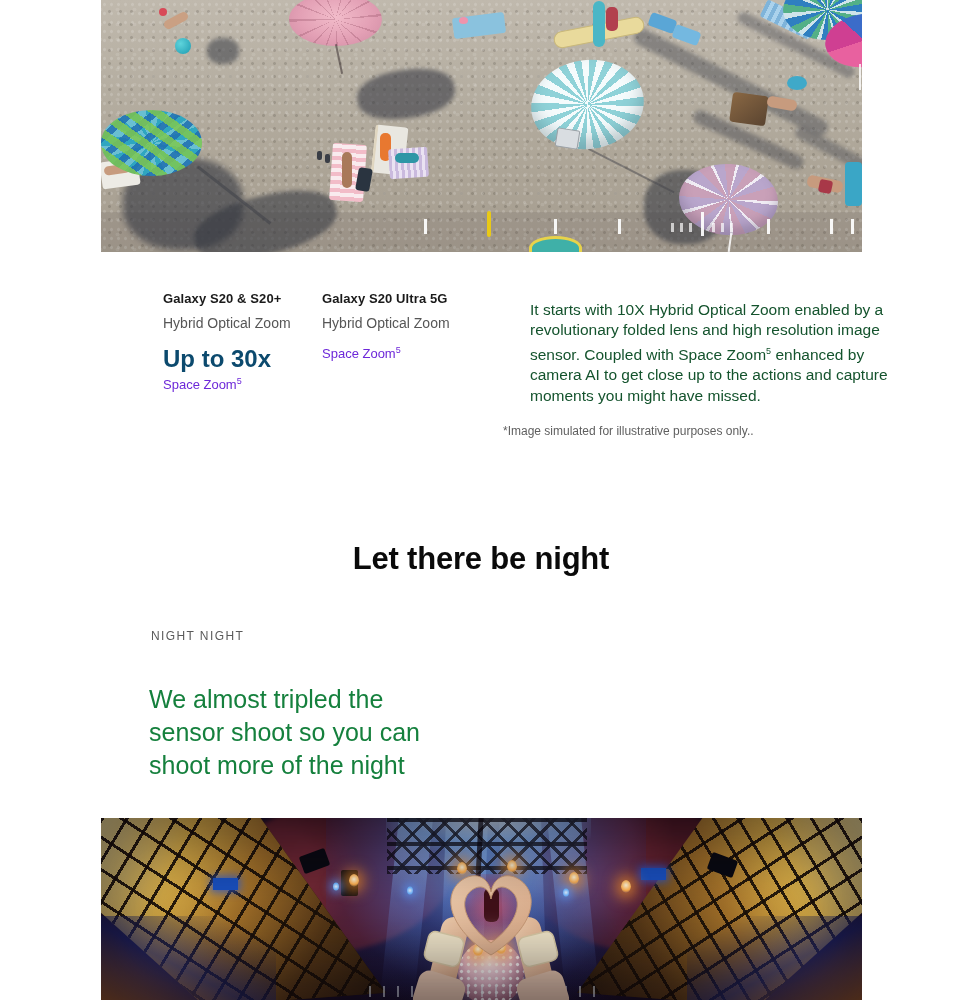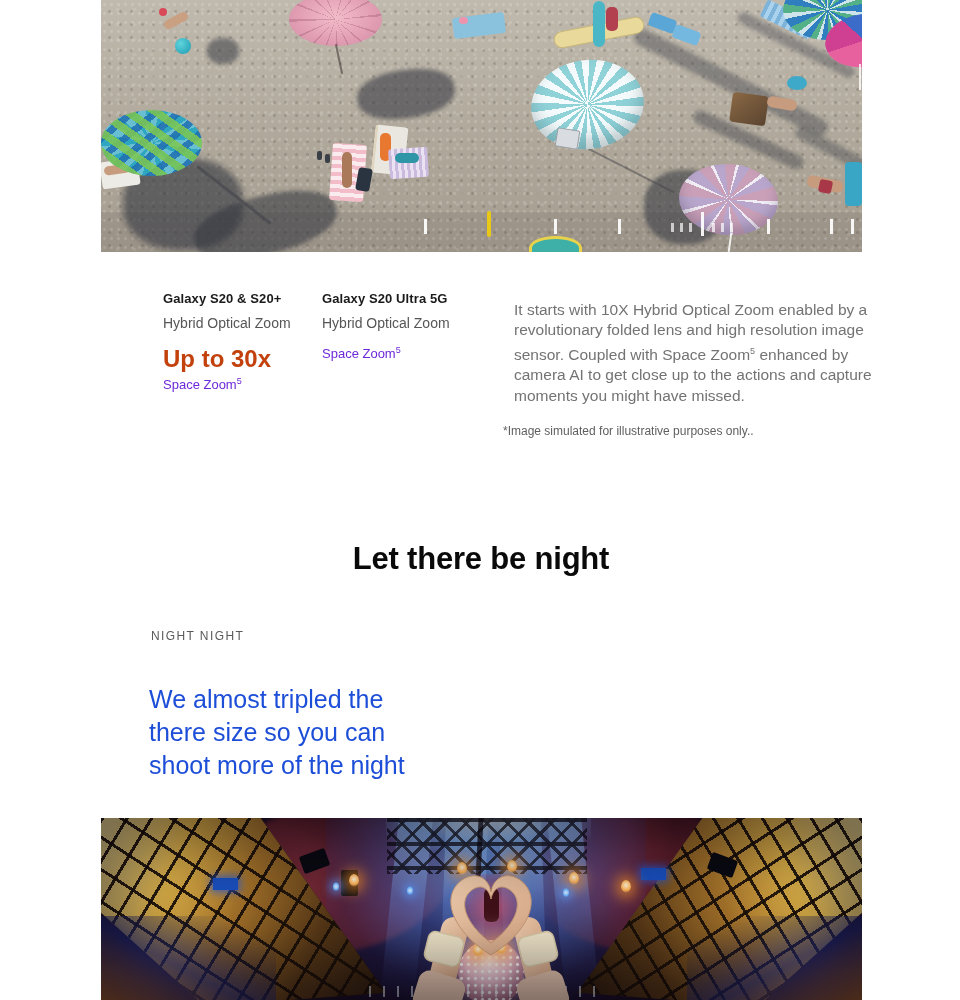--- a/index.html
+++ b/index.html
@@ -51,29 +51,29 @@
       radial-gradient(circle at 30% 35%, rgba(122,44,58,.75) 0 18%, transparent 40%),
       radial-gradient(circle at 65% 60%, rgba(96,32,44,.8) 0 30%, transparent 55%),
       radial-gradient(circle at 50% 45%, rgba(70,22,32,.9) 0 60%, transparent 80%);}
   .spk{position:absolute;background:#0a0a12;border-radius:2px;}
 
   
   .spec-col{position:absolute;top:291px;width:160px;}
   .spec-model{font-size:13px;font-weight:700;color:#1a1a1a;margin-bottom:9px;letter-spacing:.1px;}
   .spec-value{font-size:27px;line-height:30px;font-weight:700;color:#0d0d0d;margin-bottom:3px;}
   .spec-sub{font-size:14px;color:#565656;margin-bottom:14px;}
-  .spec-value2{font-size:24px;line-height:27px;font-weight:700;color:#c2410c;margin-bottom:4px;}
+  .spec-value2{font-size:24px;line-height:27px;font-weight:700;color:#0c4a6e;margin-bottom:4px;}
   .spec-sub2{font-size:13px;color:#6d28d9;}
   sup{font-size:9px;}
-  .zoom-desc{position:absolute;left:514px;top:284px;width:362px;font-size:15.5px;line-height:20.6px;color:#737373;}
+  .zoom-desc{position:absolute;left:530px;top:284px;width:362px;font-size:15.5px;line-height:20.6px;color:#14532d;}
   .disclaimer{position:absolute;left:503px;top:412px;width:362px;font-size:12px;color:#5f5f5f;}
   .night-title{position:absolute;left:100px;top:515px;width:762px;text-align:center;
                font-size:31px;font-weight:700;color:#0a0a0a;letter-spacing:-.2px;}
   .eyebrow{position:absolute;left:151px;top:629px;font-size:12px;color:#5a5a5a;letter-spacing:1.4px;}
-  .statement{position:absolute;left:149px;top:658px;font-size:25px;line-height:33px;font-weight:400;color:#1d4ed8;}
+  .statement{position:absolute;left:149px;top:658px;font-size:25px;line-height:33px;font-weight:400;color:#15803d;}
   .statement span{display:block;}
   .night-desc{position:absolute;left:503px;top:662px;width:358px;font-size:15.5px;line-height:21.2px;color:#3d3d3d;}
 </style>
 </head>
 <body>
 
 <div class="page">
 
   <figure class="hero hero-beach">
 
@@ -175,21 +175,21 @@
       <div class="spec-sub2"><span>Space Zoom</span><sup>5</sup></div>
     </div>
     <p class="zoom-desc"><span>It starts with 10X Hybrid Optical Zoom enabled by a revolutionary folded lens and high resolution image sensor. Coupled with Space Zoom</span><sup>5</sup><span> enhanced by camera AI to get close up to the actions and capture moments you might have missed.</span></p>
     <p class="disclaimer">*Image simulated for illustrative purposes only..</p>
   </section>
 
   <h2 class="night-title">Let there be night</h2>
   <div class="eyebrow">NIGHT NIGHT</div>
   <h3 class="statement">
     <span>We almost tripled the</span>
-    <span>there size so you can</span>
+    <span>sensor shoot so you can</span>
     <span>shoot more of the night</span>
   </h3>
 
   <figure class="hero hero-concert">
     <div class="maroon" style="left:110px;top:-15px;transform:rotate(-14deg);"></div>
     <div class="maroon" style="left:415px;top:-15px;transform:rotate(14deg);"></div>
 
     <div class="a" style="left:225px;top:0;width:320px;height:182px;
          background:radial-gradient(ellipse at 50% 12%,rgba(120,175,255,.85) 0%,rgba(70,110,220,.4) 45%,rgba(40,60,160,.15) 70%,transparent 90%);"></div>
     <div class="beam" style="left:298px;width:34px;transform:rotate(6deg);"></div>

